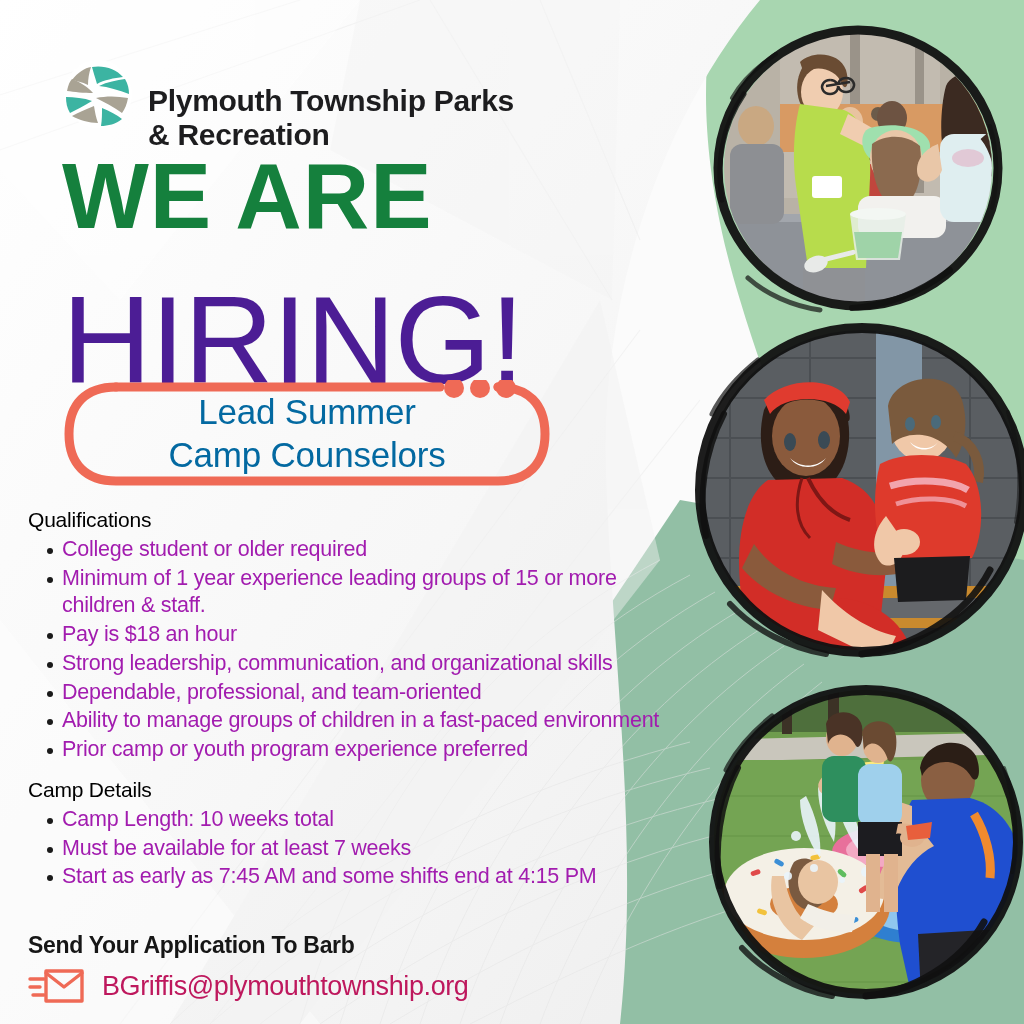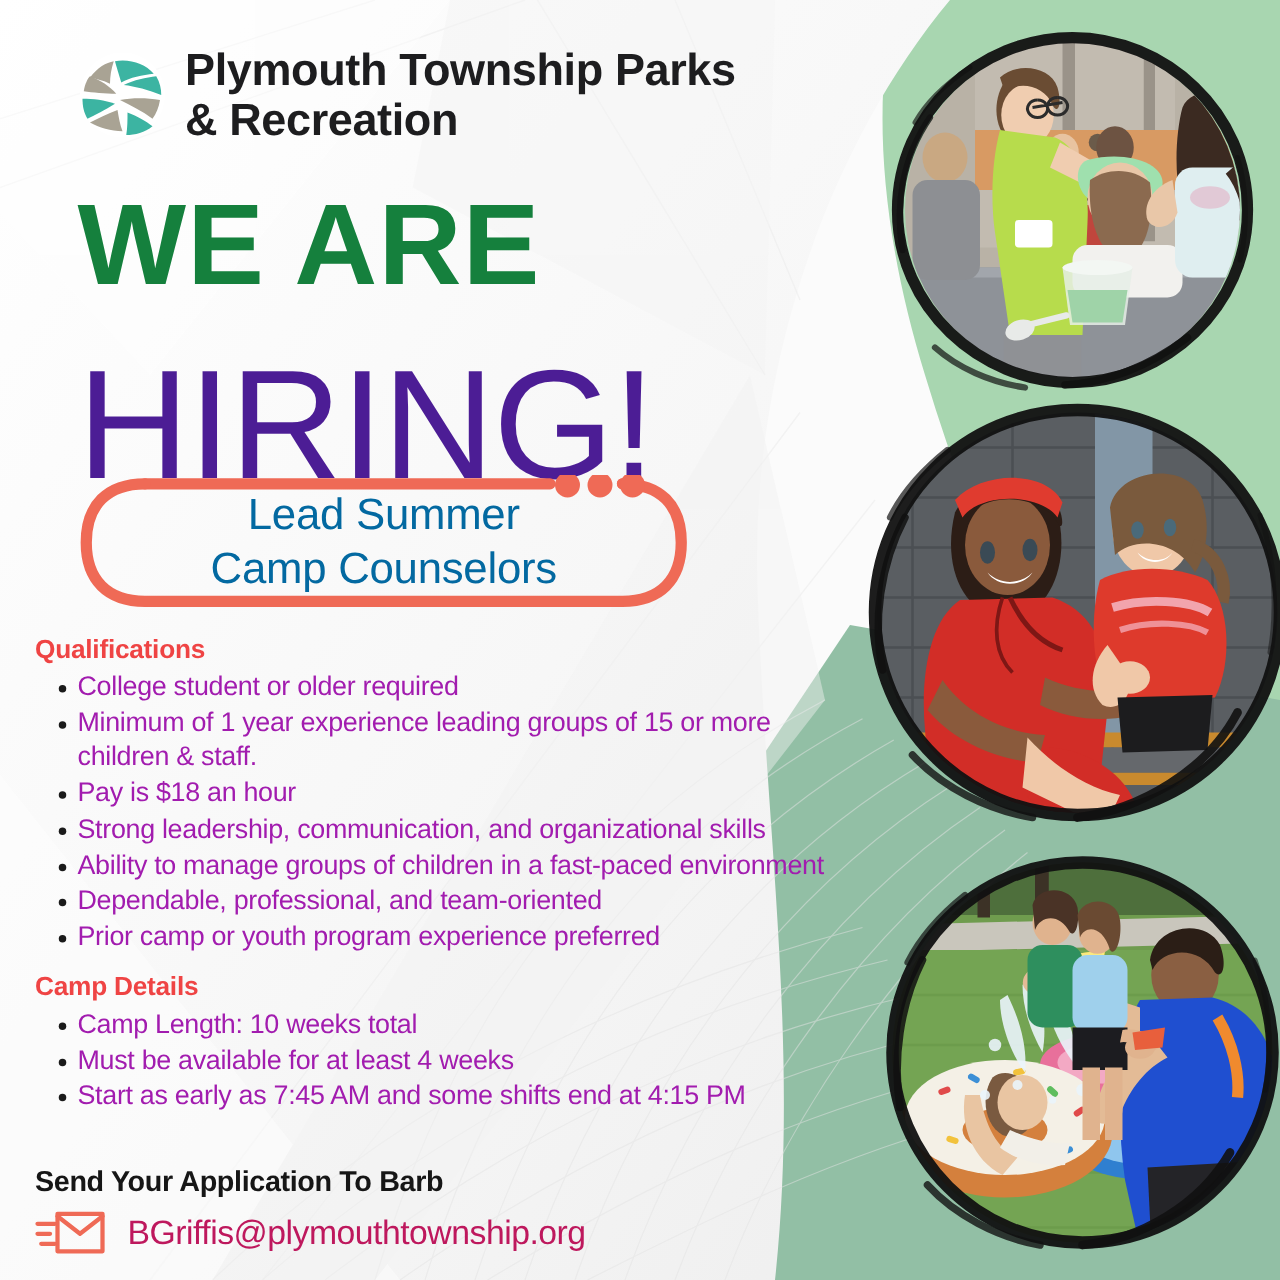--- a/index.html
+++ b/index.html
@@ -12,22 +12,22 @@
   .flyer{position:relative;width:1024px;height:1024px;overflow:hidden;background:#fbfbfb;}
 
   
   .bg-layer{position:absolute;inset:0;overflow:hidden;}
   .bg-svg{position:absolute;inset:0;width:1024px;height:1024px;display:block;}
 
   
   .logo-row{position:absolute;left:62px;top:36px;display:flex;align-items:center;gap:14px;}
   .logo-mark{width:72px;height:72px;flex:0 0 72px;}
   .logo-text{
-    font-size:36px;line-height:1.12;font-weight:600;color:#1d1d1f;
-    letter-spacing:-.3px;white-space:pre-line;
+    font-size:30px;line-height:1.12;font-weight:600;color:#1d1d1f;
+    letter-spacing:-.3px;white-space:pre-line;margin-top:48px;
   }
 
   
   .we-are{
     position:absolute;left:62px;top:150px;
     font-size:92px;line-height:1;font-weight:700;letter-spacing:1px;
     color:#15803d;
     text-align:right;
   }
   .hiring{
@@ -45,21 +45,21 @@
     display:flex;flex-direction:column;align-items:center;justify-content:center;
     font-size:35px;line-height:1.22;font-weight:500;color:#0369a1;
     text-align:center;letter-spacing:-.2px;
   }
 
   
   .section{position:absolute;left:28px;width:640px;}
   .sec-qualifications{top:508px;}
   .sec-details{top:778px;}
   .sec-title{
-    font-size:21px;font-weight:700;color:#ef4444;margin:0 0 4px 0;letter-spacing:-.2px;
+    font-size:21px;font-weight:400;color:#000000;margin:0 0 4px 0;letter-spacing:-.2px;
   }
   ul.bullets{list-style:none;margin:0;padding:0;}
   ul.bullets li{
     position:relative;
     padding-left:34px;
     font-size:21.5px;line-height:1.29;
     color:#a21caf;letter-spacing:-.25px;
     margin:0 0 1px 0;
   }
   ul.bullets li::before{
@@ -187,31 +187,31 @@
     </div>
   </div>
 
   <div class="section sec-qualifications">
     <div class="sec-title">Qualifications</div>
     <ul class="bullets">
       <li>College student or older required</li>
       <li>Minimum of 1 year experience leading groups of 15 or more children &amp; staff.</li>
       <li>Pay is $18 an hour</li>
       <li>Strong leadership, communication, and organizational skills</li>
+      <li>Dependable, professional, and team-oriented</li>
       <li>Ability to manage groups of children in a fast-paced environment</li>
-      <li>Dependable, professional, and team-oriented</li>
       <li>Prior camp or youth program experience preferred</li>
     </ul>
   </div>
 
   <div class="section sec-details">
     <div class="sec-title">Camp Details</div>
     <ul class="bullets">
       <li>Camp Length: 10 weeks total</li>
-      <li>Must be available for at least 4 weeks</li>
+      <li>Must be available for at least 7 weeks</li>
       <li>Start as early as 7:45 AM and some shifts end at 4:15 PM</li>
     </ul>
   </div>
 
   <div class="footer">
     <div class="footer-head">Send Your Application To Barb</div>
     <div class="footer-contact">
       <span class="mail-icon">
         <svg viewBox="0 0 60 42" width="60" height="42" xmlns="http://www.w3.org/2000/svg">
           <g stroke="#ef6a56" stroke-width="3.4" fill="none" stroke-linecap="round" stroke-linejoin="round">

